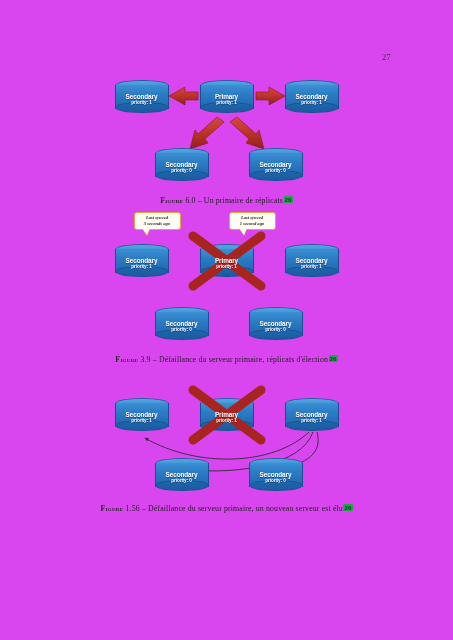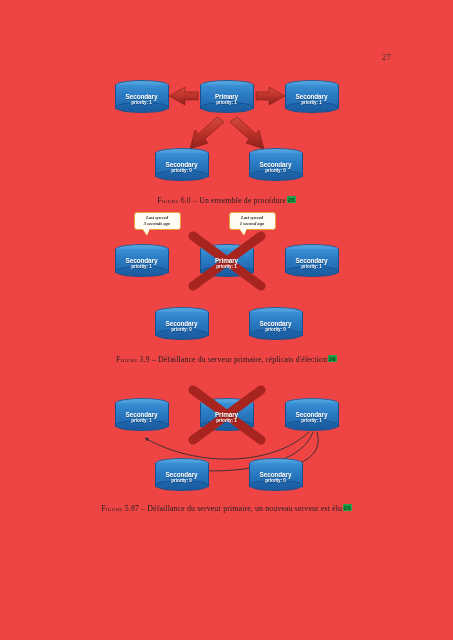--- a/index.html
+++ b/index.html
@@ -12,21 +12,21 @@
     height: 640px;
     position: relative;
     font-family: "Liberation Serif", serif;
     color: #1a1a1a;
     overflow: hidden;
   }
 
   .page {
     position: absolute;
     inset: 0;
-    background: #ef4444;
+    background: #d946ef;
   }
 
   .page-number {
     position: absolute;
     top: 52px;
     right: 62px;
     font-family: "Liberation Serif", serif;
     font-size: 8.5px;
     color: #3a3a3a;
     letter-spacing: 0.3px;
@@ -46,20 +46,21 @@
     text-align: center;
     font-family: "Liberation Serif", serif;
     font-size: 7.8px;
     color: #1f1f1f;
     letter-spacing: 0.15px;
     white-space: nowrap;
   }
   .caption .smallcaps {
     font-variant: small-caps;
     letter-spacing: 0.3px;
+    font-weight: bold;
   }
   .cite {
     display: inline-block;
     background: #1ea54c;
     color: #0b3f1d;
     font-size: 6.2px;
     line-height: 7px;
     padding: 0 1px;
     border-radius: 1px;
     vertical-align: 1px;
@@ -255,21 +256,21 @@
           <div class="lab-sub">priority: 0</div>
         </div>
       </div>
 
     </div>
 
     <div class="caption" style="margin-top:8px;">
       <span class="smallcaps">Figure</span>
       <span>6.0</span>
       <span>–</span>
-      <span>Un ensemble de procédure</span><span class="cite">26</span>
+      <span>Un primaire de réplicats</span><span class="cite">26</span>
     </div>
   </div>
 
   <div class="figure" style="top:212px;">
     <div class="fig-canvas" style="width:300px;height:135px;">
 
       <div class="bubble left" style="left:57px; top:0px;">
         <div>Last synced</div>
         <div>3 seconds ago</div>
         <div class="tail"></div>
@@ -418,19 +419,19 @@
         <div class="labels">
           <div class="lab-main">Secondary</div>
           <div class="lab-sub">priority: 0</div>
         </div>
       </div>
 
     </div>
 
     <div class="caption" style="margin-top:8px;">
       <span class="smallcaps">Figure</span>
-      <span>5.87</span>
+      <span>1.56</span>
       <span>–</span>
       <span>Défaillance du serveur primaire, un nouveau serveur est élu</span><span class="cite">26</span>
     </div>
   </div>
 
 </div>
 
 </body></html>

